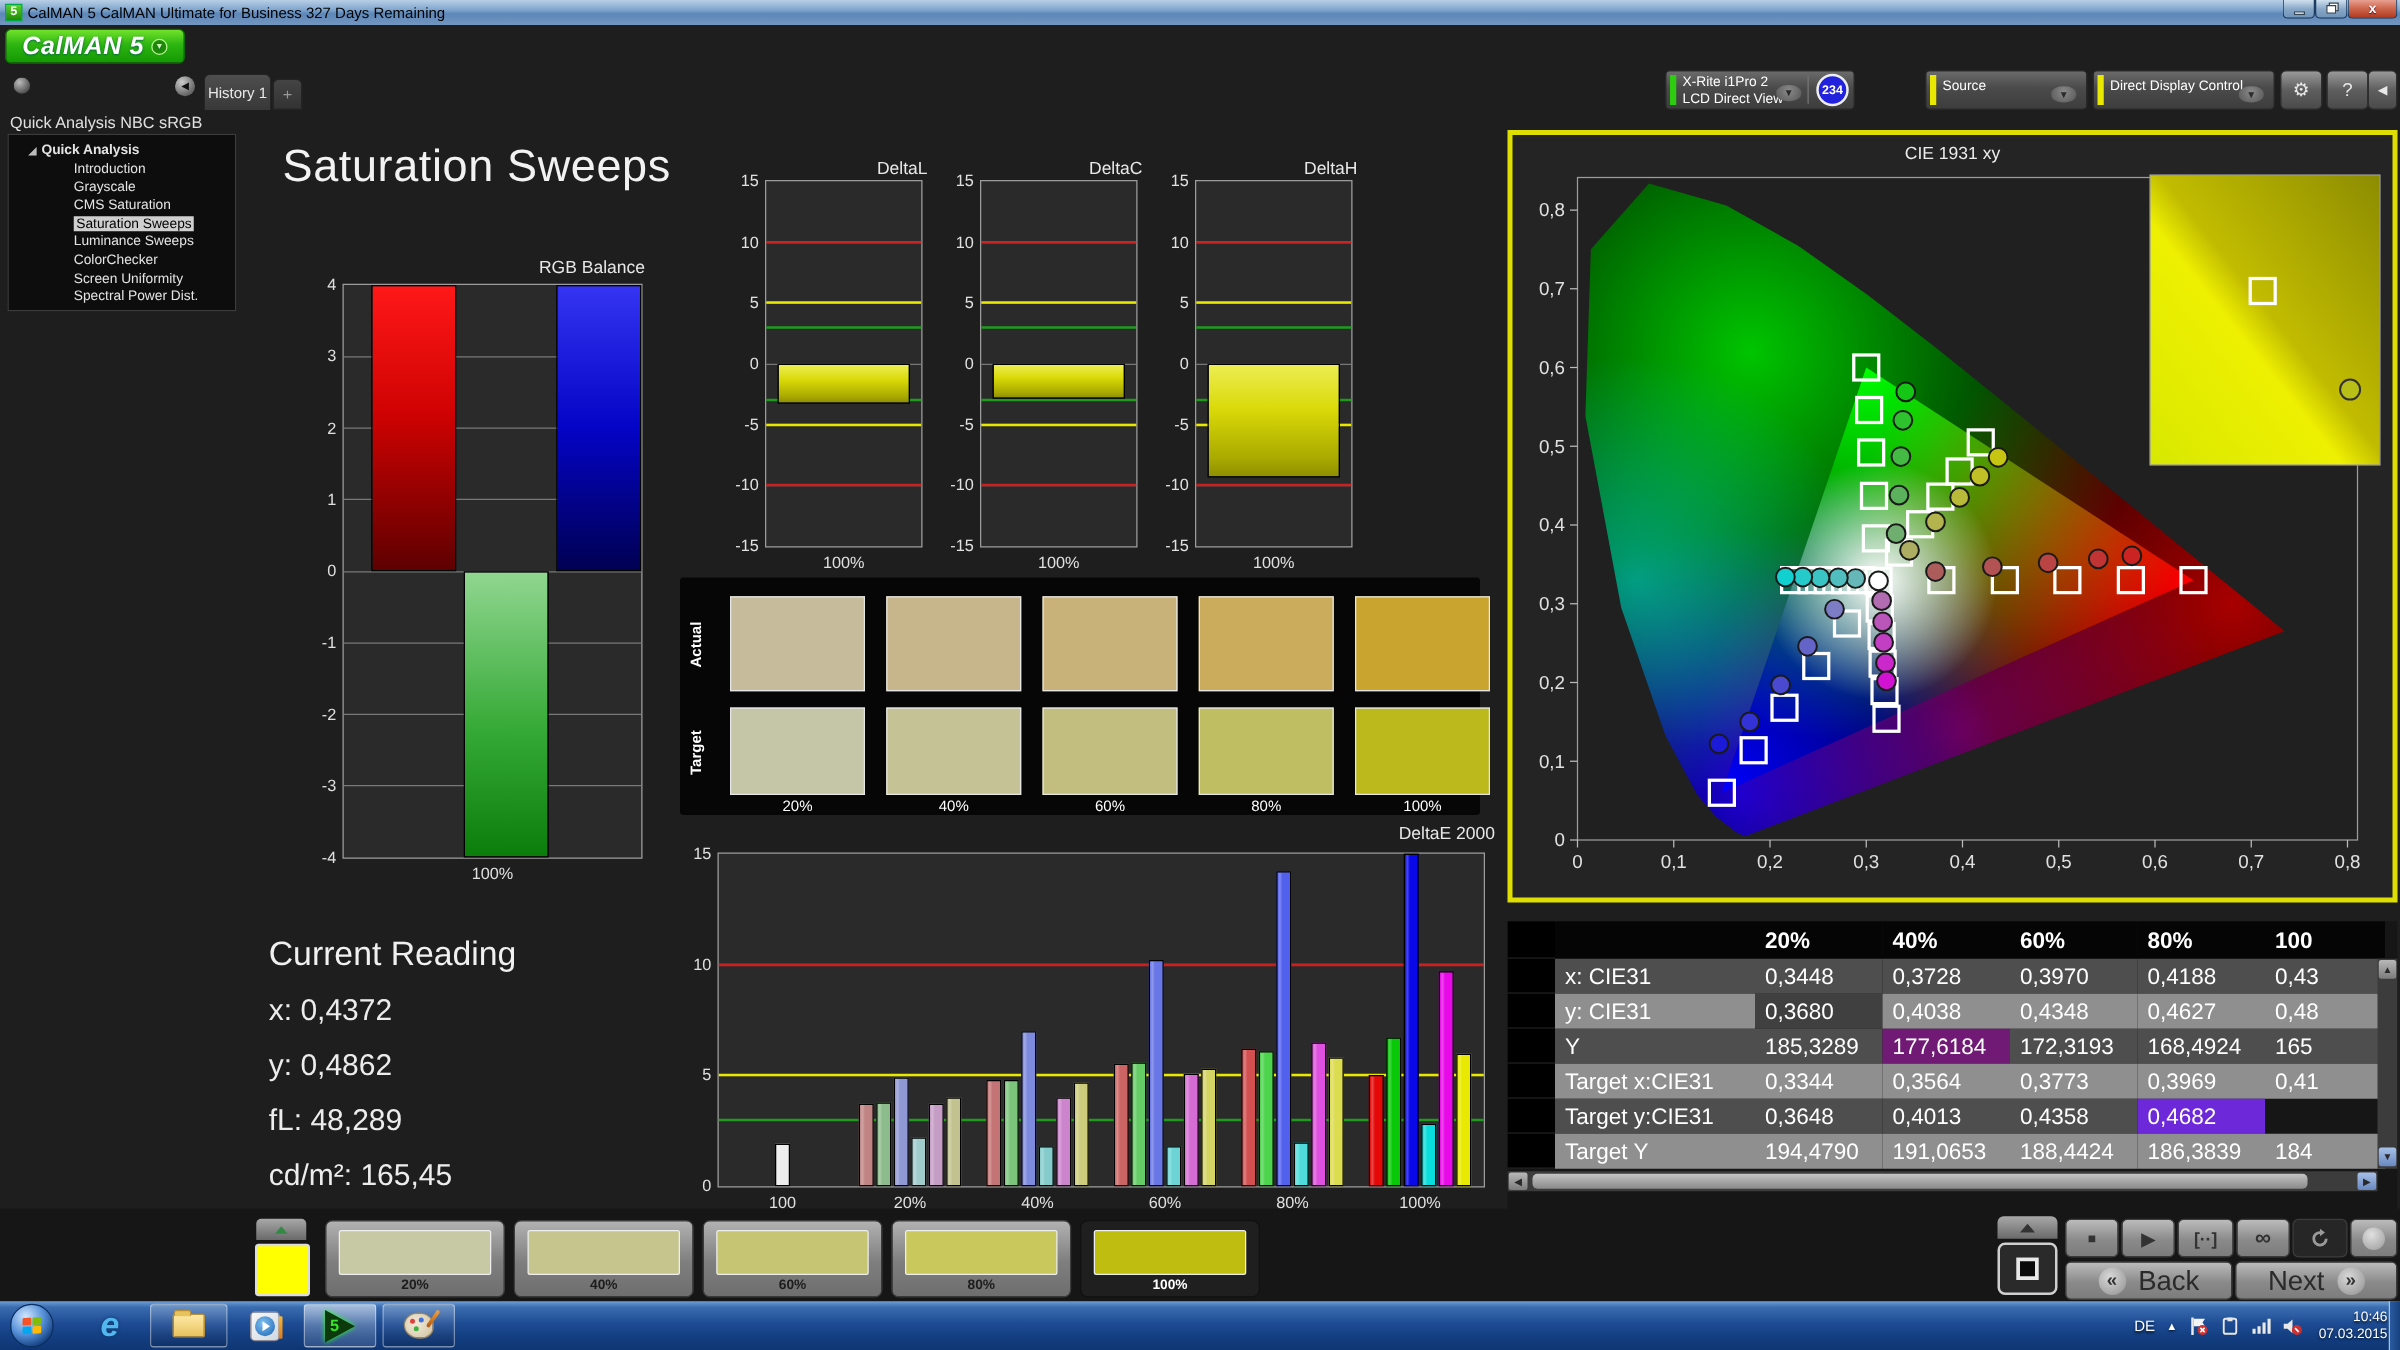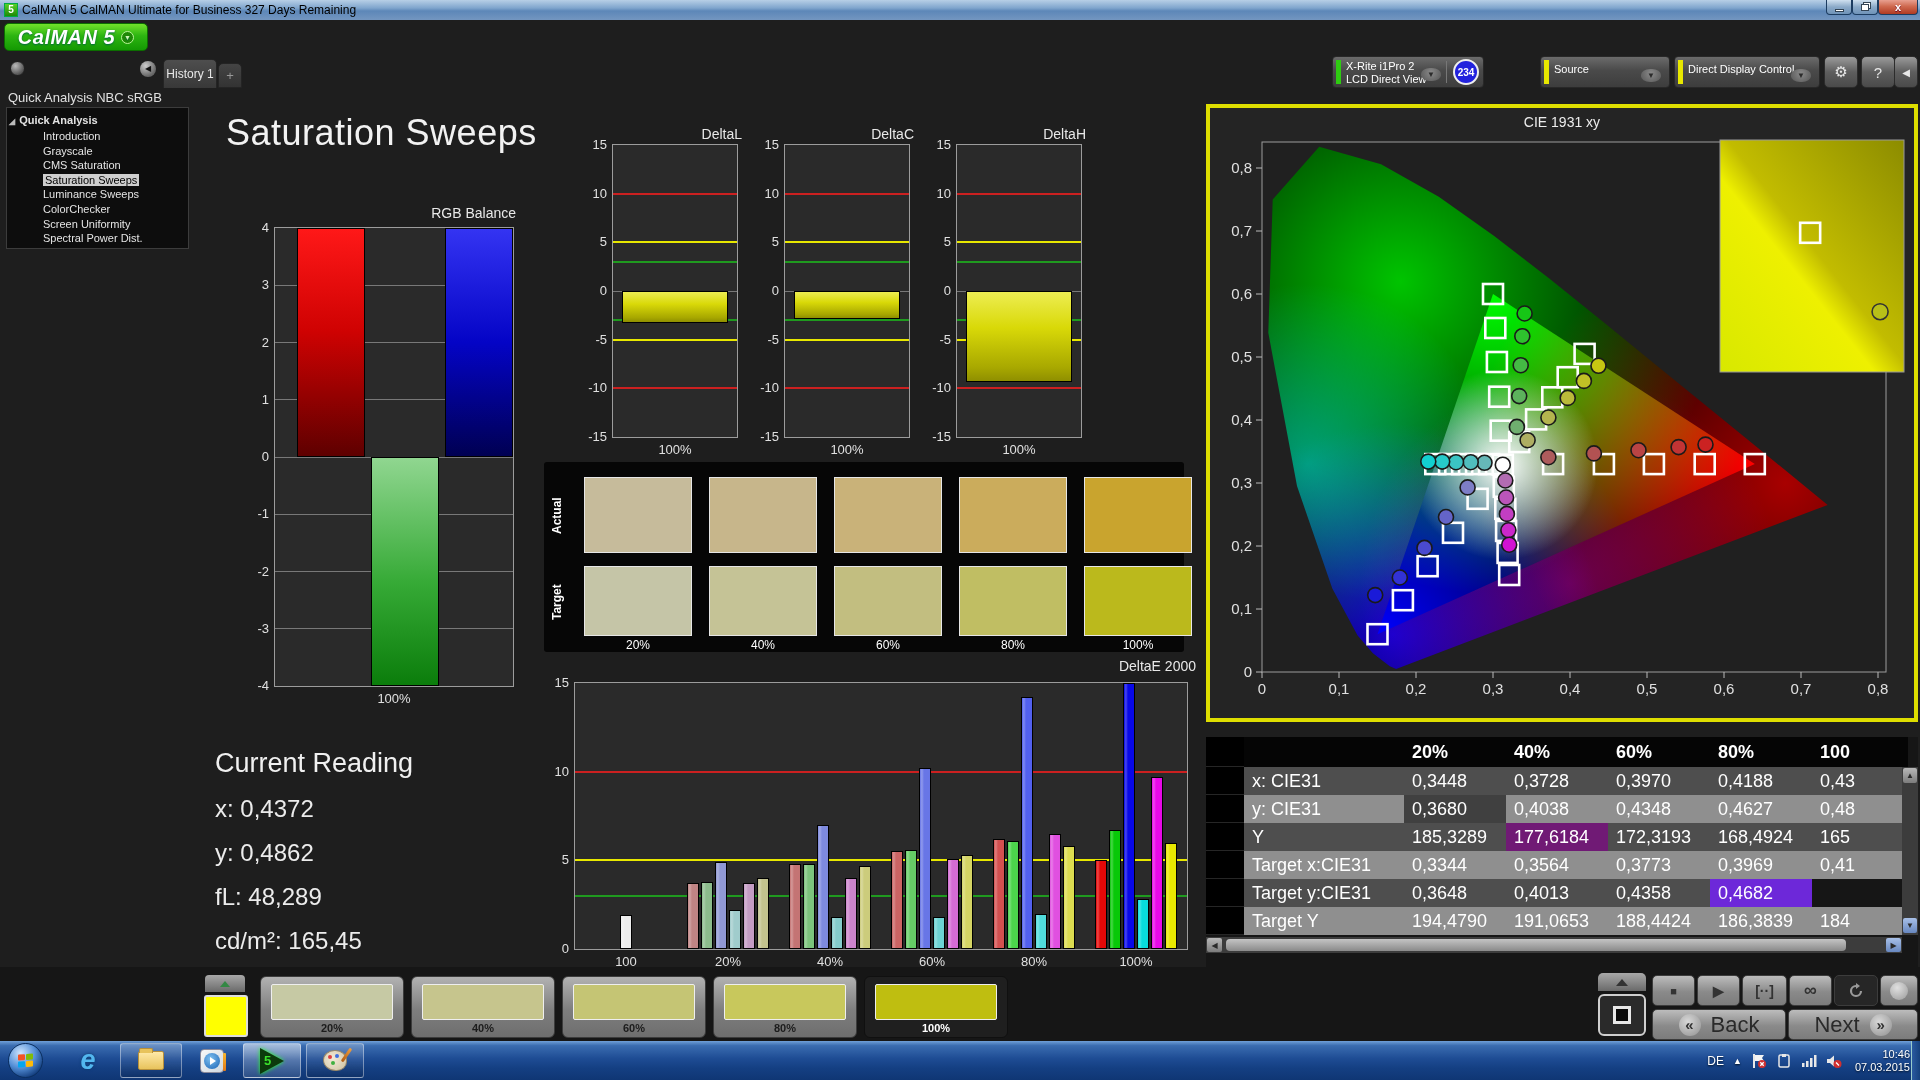--- a/index.html
+++ b/index.html
@@ -57,23 +57,23 @@
   .dd .single { top:6px; }
   .sqbtn { position:absolute; top:56px; width:34px; height:32px; border-radius:5px;
     background:linear-gradient(#9a9a9a,#5e5e5e 50%,#4a4a4a); border:1px solid #2c2c2c;
     color:#e8e8e8; display:flex; align-items:center; justify-content:center; font-size:15px; }
   #btn-gear { left:1824px; } #btn-help { left:1861px; } #btn-right-collapse { left:1894px; width:24px; font-size:10px; }
 
   
   #sidebar-title { left:8px; top:90px; font-size:13px; color:#e0e0e0; }
   #nav-tree { left:6px; top:107px; width:183px; height:142px; background:#0d0d0d; border:1px solid #3c3c3c;
     color:#e4e4e4; font-size:11px; padding-top:5px; }
-  .tree-root { padding-left:2px; font-weight:bold; line-height:15px; }
+  .tree-root { padding-left:16px; font-weight:bold; line-height:15px; }
   .tree-root .twisty { color:#bbb; font-size:8px; margin-right:4px; }
-  .tree-item { padding-left:36px; line-height:14.6px; white-space:nowrap; }
+  .tree-item { padding-left:52px; line-height:14.6px; white-space:nowrap; }
   .tree-item span.sel { background:#cfcfcf; color:#000; padding:0 2px; }
 
   
   #page-title { left:226px; top:112px; font-size:36px; font-weight:400; color:#f2f2f2; letter-spacing:0.5px; }
 
   
   .chart-title { position:absolute; width:100%; text-align:right; color:#e8e8e8; font-size:14px; }
   .plot { position:absolute; background:#2a2a2a; border:1px solid #9c9c9c; }
   .gridline { position:absolute; left:0; right:0; height:1px; background:#787878; }
   .limline { position:absolute; left:0; right:0; height:2px; }

